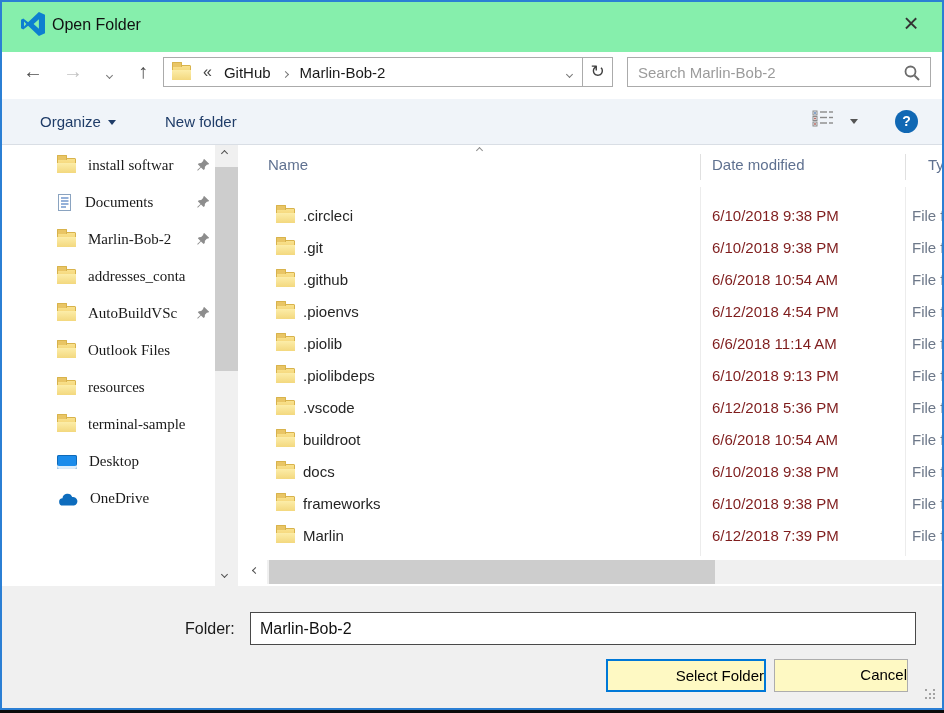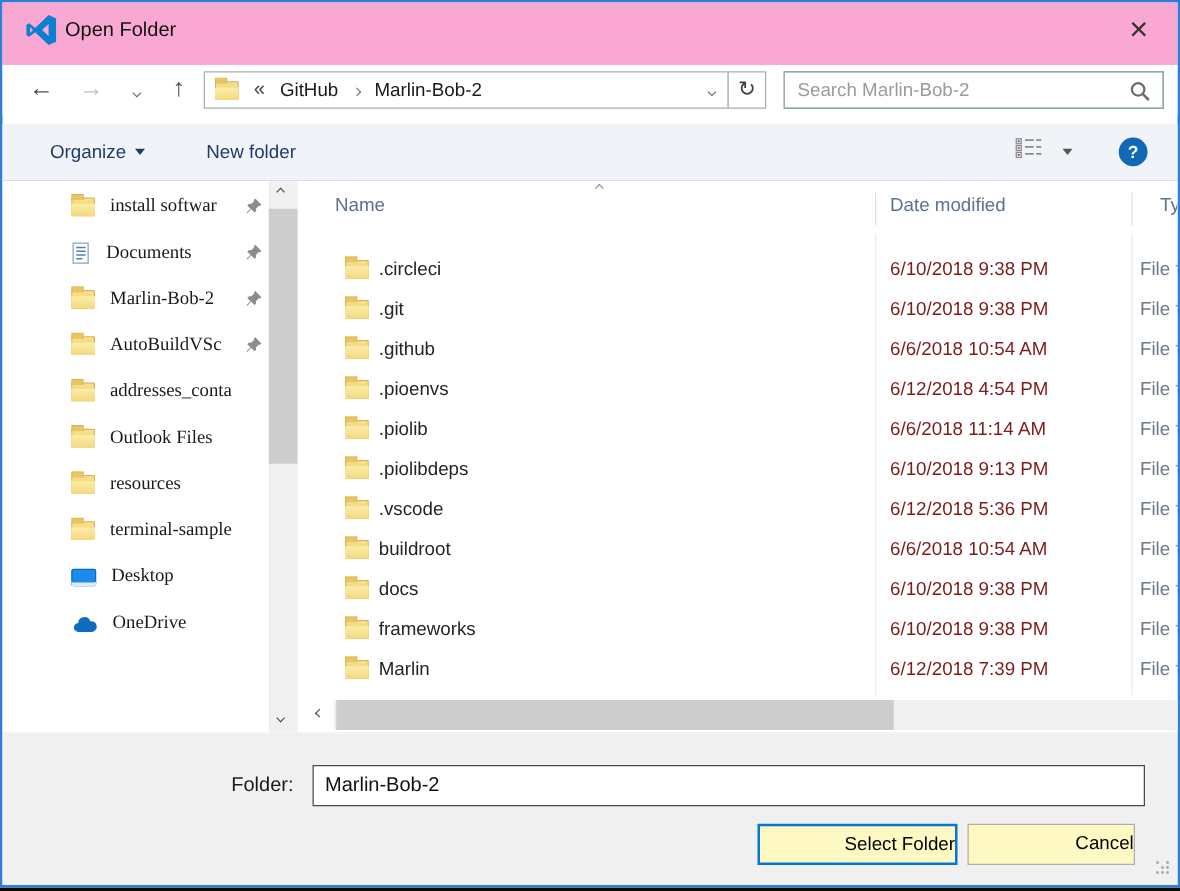--- a/index.html
+++ b/index.html
@@ -2,21 +2,21 @@
 <html><head>
 <meta charset="utf-8">
 <style>
   * { box-sizing: border-box; margin: 0; padding: 0; }
   html,body { width:944px; height:713px; overflow:hidden; background:#0a0a0a;
               font-family:"Liberation Sans", sans-serif; }
   .frame { position:absolute; left:0; top:0; width:944px; height:710px;
            border:2px solid #2b7fd4; background:#fff; }
 
   
-  .titlebar { position:absolute; left:0; top:0; right:0; height:50px; background:#f9a8d4;text-decoration:underline; }
+  .titlebar { position:absolute; left:0; top:0; right:0; height:50px; background:#86efac;text-decoration:underline; }
   .vscode-logo { position:absolute; left:19px; top:10px; width:24px; height:24px; }
   .win-title { position:absolute; left:50px; top:14px; font-size:16px; color:#111; }
   .close-btn { position:absolute; right:14px; top:4px; width:34px; height:34px;
                font-size:26px; font-weight:300; color:#333; text-align:center; line-height:34px; cursor:default; }
 
   
   .navbar { position:absolute; left:0; top:50px; right:0; height:40px; background:#fff; }
   .nav-glyph { position:absolute; top:0; height:40px; line-height:38px; font-size:20px; text-align:center; }
   .g-back { left:16px; width:30px; color:#4d4d4d; }
   .g-fwd  { left:56px; width:30px; color:#c3c3c3; }
@@ -33,21 +33,21 @@
               border:1px solid #ababab; background:#fff; display:flex; align-items:center; }
   .addr-box .fold { margin-left:8px; }
   .collapse-glyph { margin-left:12px; font-size:16px; color:#444; }
   .crumb { margin-left:12px; font-size:15px; color:#1a1a1a; white-space:nowrap; }
   .crumb-sep { margin-left:12px; }
   .addr-drop { margin-left:auto; width:26px; text-align:center; }
   .refresh-box { position:absolute; left:580px; top:5px; width:31px; height:30px;
                  border:1px solid #ababab; background:#fff; text-align:center;
                  line-height:28px; font-size:17px; color:#3f3f3f; }
   .search-box { position:absolute; left:625px; top:5px; width:304px; height:30px;
-                border:1px solid #ababab; background:#15803d; }
+                border:1px solid #ababab; background:#be185d; }
   .search-box input { position:absolute; left:0; top:0; width:100%; height:100%;
                 border:none; outline:none; padding:0 34px 0 10px; font-size:15px;
                 font-family:"Liberation Sans", sans-serif; color:#1a1a1a; }
   .search-box input::placeholder { color:#9b9b9b; opacity:1; }
   .mag-icon { position:absolute; right:9px; top:6px; }
 
   
   .toolbar { position:absolute; left:0; top:97px; right:0; height:46px;
              background:#f0f4f9; border-bottom:1px solid #d9dee5; }
   .tb-item { position:absolute; top:0; height:45px; line-height:45px;
@@ -220,29 +220,29 @@
       <div class="sb-item">
         <span class="fold"></span>
         <span class="sb-label">Marlin-Bob-2</span>
         <svg class="pin" viewBox="0 0 16 16">
             <path fill="#8d8d8d" d="M9.4 1 15 6.6l-1.3 1.2-1-.3-2.5 2.5-.2 2.6-1.3 1.2-3-3-3.6 3.7-.7-.7 3.7-3.6-3-3 1.2-1.3 2.6-.2 2.5-2.5-.3-1z"></path>
           </svg>
       </div>
 
       <div class="sb-item">
         <span class="fold"></span>
+        <span class="sb-label">addresses_conta</span>
+      </div>
+
+      <div class="sb-item">
+        <span class="fold"></span>
         <span class="sb-label">AutoBuildVSc</span>
         <svg class="pin" viewBox="0 0 16 16">
             <path fill="#8d8d8d" d="M9.4 1 15 6.6l-1.3 1.2-1-.3-2.5 2.5-.2 2.6-1.3 1.2-3-3-3.6 3.7-.7-.7 3.7-3.6-3-3 1.2-1.3 2.6-.2 2.5-2.5-.3-1z"></path>
           </svg>
-      </div>
-
-      <div class="sb-item">
-        <span class="fold"></span>
-        <span class="sb-label">addresses_conta</span>
       </div>
 
       <div class="sb-item">
         <span class="fold"></span>
         <span class="sb-label">Outlook Files</span>
       </div>
 
       <div class="sb-item">
         <span class="fold"></span>
         <span class="sb-label">resources</span>

